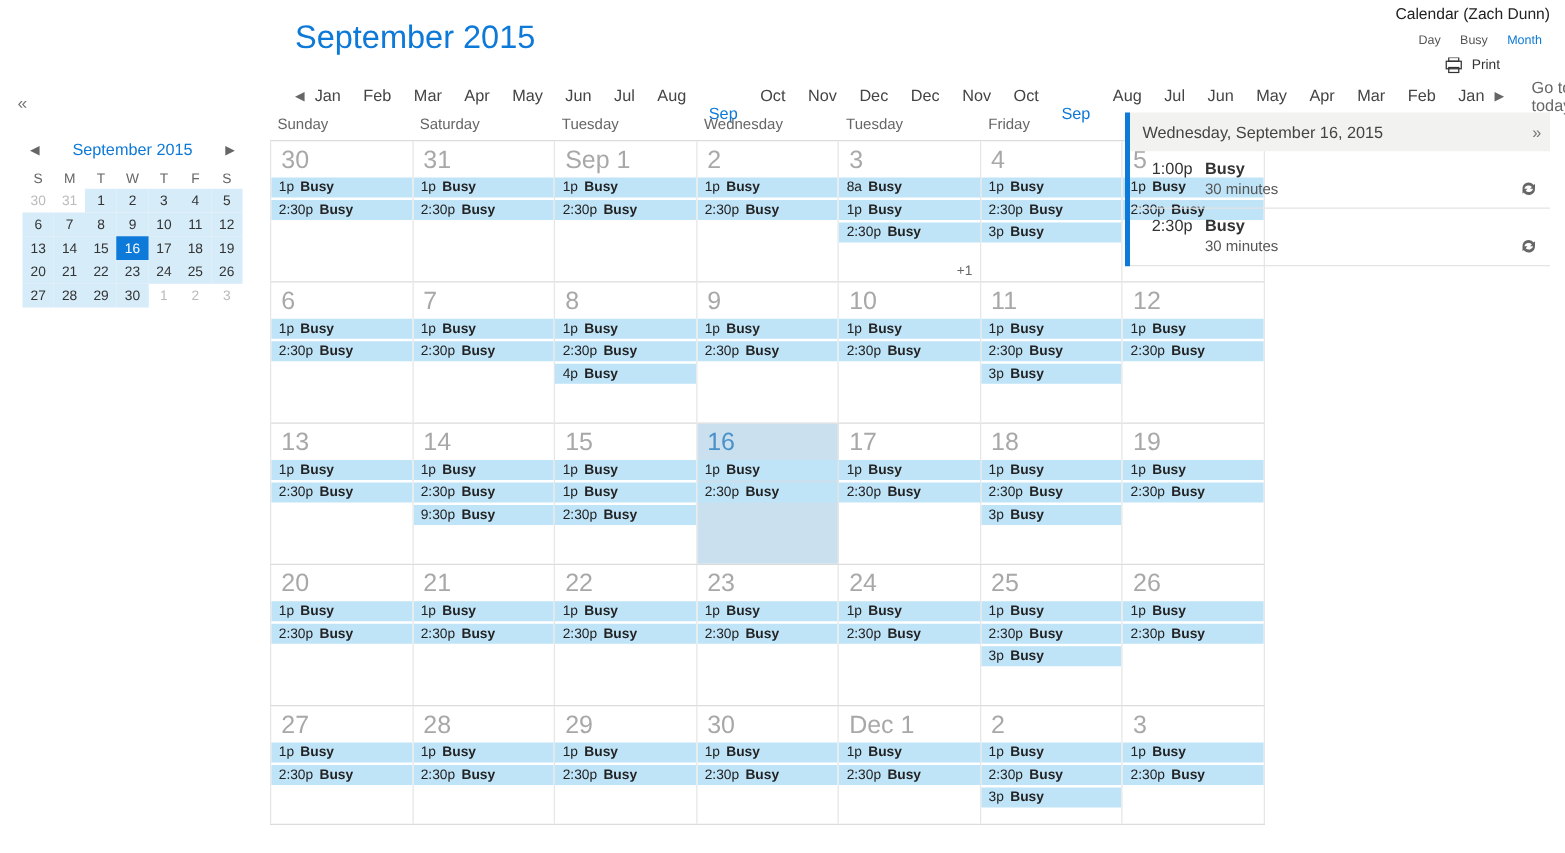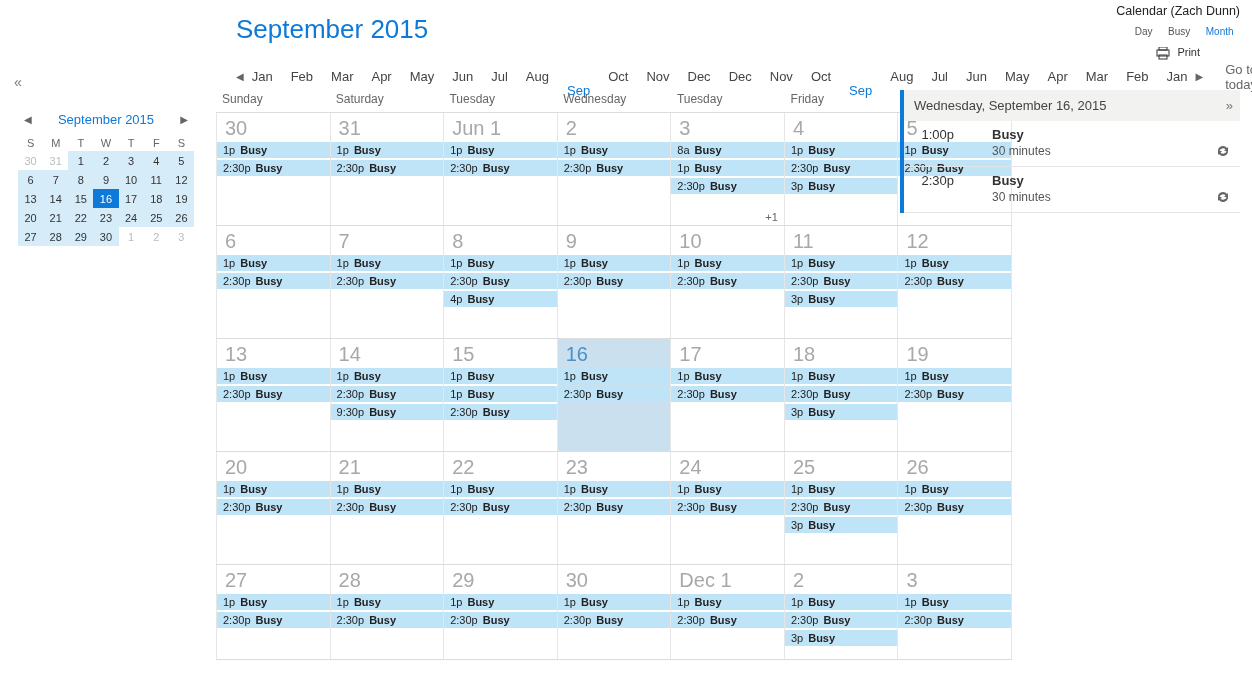--- a/index.html
+++ b/index.html
@@ -168,21 +168,20 @@
     justify-content: space-between;
     align-items: center;
   }
   .detail-head .expand { letter-spacing: -3px; cursor: pointer; color: #777;}
   .detail-item {
     display: flex;
     padding: 6px 10px 8px;
     border-bottom: 1px solid #e4e4e4;
     font-size: 13px;
     position: relative;
-    gap: 28px;
   }
   .detail-item .time-col { width: 50px; color: #333; text-align: right; padding-right: 10px;}
   .detail-item .sub-col .subj { font-weight: 600; }
   .detail-item .sub-col .dur { color: #555; margin-top: 2px; font-size: 12px;}
   .detail-item .refresh {
     position: absolute;
     right: 10px;
     bottom: 6px;
     cursor: pointer;
     color: #666;
@@ -317,21 +316,21 @@
           <div class="dnum">30</div>
           <div class="evt"><span>1p </span><span class="sub">Busy</span></div>
           <div class="evt"><span>2:30p </span><span class="sub">Busy</span></div>
         </div>
         <div class="day-cell">
           <div class="dnum">31</div>
           <div class="evt"><span>1p </span><span class="sub">Busy</span></div>
           <div class="evt"><span>2:30p </span><span class="sub">Busy</span></div>
         </div>
         <div class="day-cell">
-          <div class="dnum">Jun 1</div>
+          <div class="dnum">Sep 1</div>
           <div class="evt"><span>1p </span><span class="sub">Busy</span></div>
           <div class="evt"><span>2:30p </span><span class="sub">Busy</span></div>
         </div>
         <div class="day-cell">
           <div class="dnum">2</div>
           <div class="evt"><span>1p </span><span class="sub">Busy</span></div>
           <div class="evt"><span>2:30p </span><span class="sub">Busy</span></div>
         </div>
         <div class="day-cell">
           <div class="dnum">3</div>

